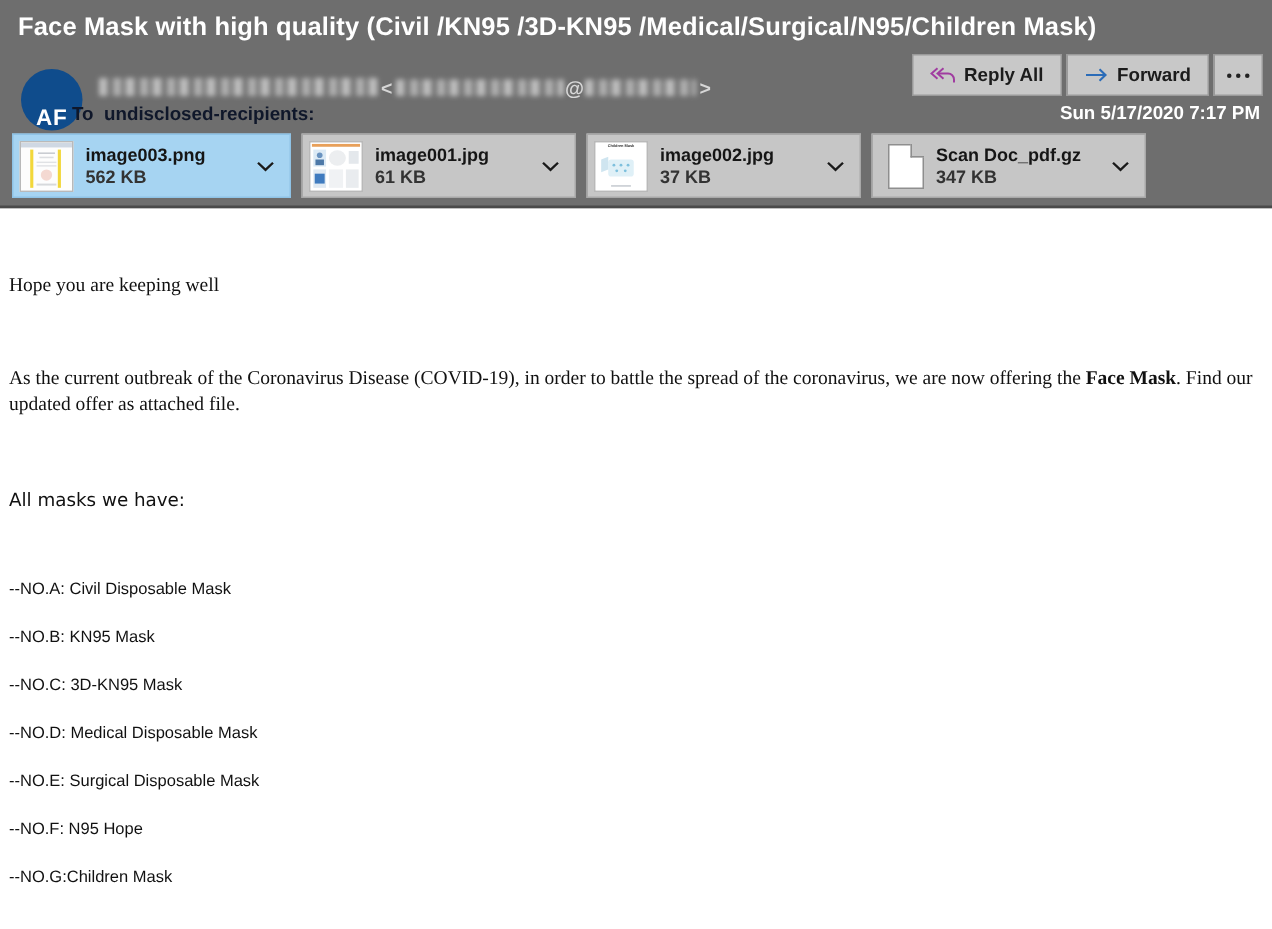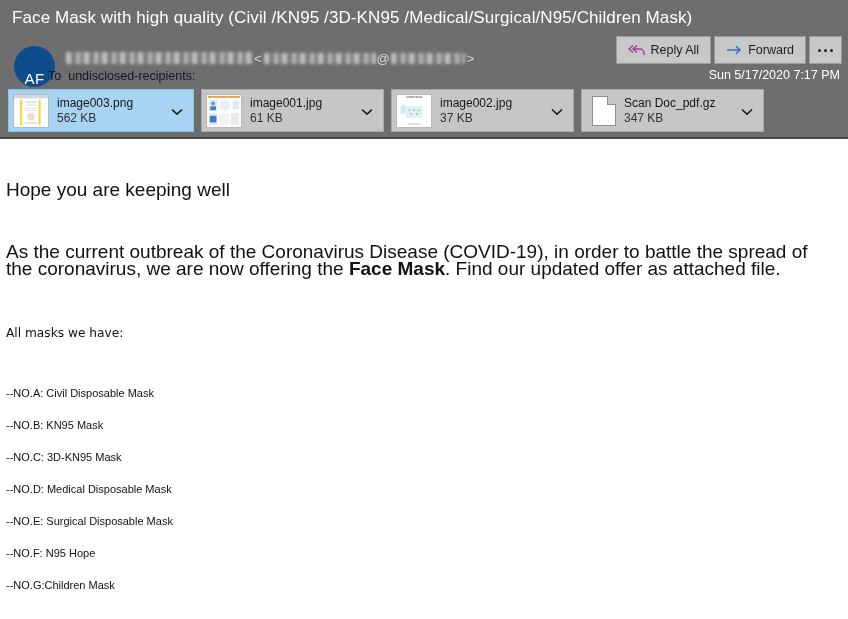--- a/index.html
+++ b/index.html
@@ -11,20 +11,21 @@
     overflow: hidden;
   }
 
   
   #reading-pane-header {
     position: relative;
     width: 848px;
     height: 139px;
     background: #6e6e6e;
     border-bottom: 2px solid #4a4a4a;
+    font-weight: bold;
   }
 
   #subject-line {
     position: absolute;
     left: 12px; top: 8px;
     font-size: 17px;
     color: #ffffff;
     letter-spacing: 0.1px;
     white-space: nowrap;
   }
@@ -208,24 +209,25 @@
   #message-body {
     position: absolute;
     top: 139px; left: 0;
     width: 848px;
     height: 480px;
     background: #ffffff;
     padding: 0 8px;
   }
   .body-para {
     position: absolute;
-    font-size: 19px;
+    font-size: 13px;
     color: #111111;
     line-height: 17px;
     white-space: pre-wrap;
+    font-family: Liberation Serif, serif;
   }
   #greeting-text { left: 6px; top: 42px; }
   #offer-paragraph { left: 6px; top: 104px; width: 832px; }
   #offer-paragraph b { font-weight: bold; }
   #masks-heading {
     left: 6px; top: 186px;
     font-family: "DejaVu Sans", sans-serif;
     font-size: 12.2px;
   }
   #mask-list {

